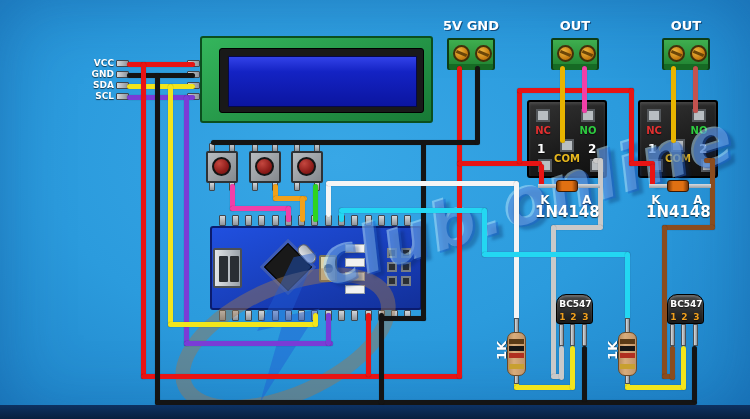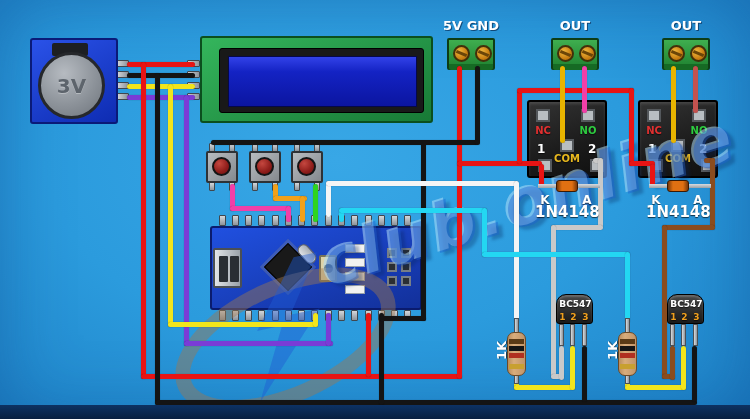--- a/index.html
+++ b/index.html
@@ -215,26 +215,20 @@
         <div style="position: absolute; left: 9px; top: 57px; width: 14px; height: 13px; background: rgb(185, 190, 194); border: 2px solid rgb(84, 88, 92);"></div>
         <div style="position: absolute; left: 61px; top: 57px; width: 14px; height: 13px; background: rgb(185, 190, 194); border: 2px solid rgb(84, 88, 92);"></div>
         <div class="lbl" style="position: absolute; left: 2px; top: 24px; width: 24px; text-align: center; font-size: 10px; color: rgb(224, 48, 48);">NC</div>
         <div class="lbl" style="position: absolute; left: 47px; top: 24px; width: 24px; text-align: center; font-size: 10px; color: rgb(46, 204, 64);">NO</div>
         <div class="lbl" style="position: absolute; left: 8px; top: 41px; font-size: 12px;">1</div>
         <div class="lbl" style="position: absolute; left: 59px; top: 41px; font-size: 12px;">2</div>
         <div class="lbl" style="position: absolute; left: 20px; top: 52px; width: 36px; text-align: center; font-size: 10px; color: rgb(232, 184, 30);">COM</div>
       </div>
     </div>
 
-  <div id="rtc">
-    <div class="clip"></div>
-    <div class="cell">
-      <span>3V</span>
-    </div>
-  </div>
 
   <div id="lcd">
     <div class="bezel">
       <div class="screen"></div>
     </div>
   </div>
 
   <div id="arduino">
     <div class="usb">
         <i style="left:4px"></i>

